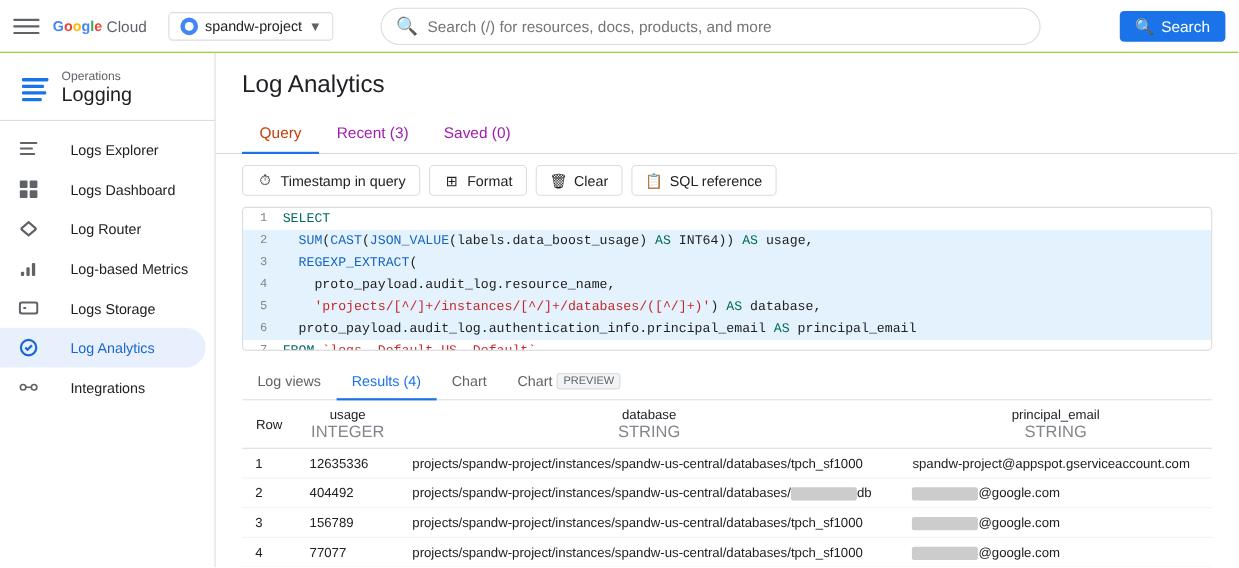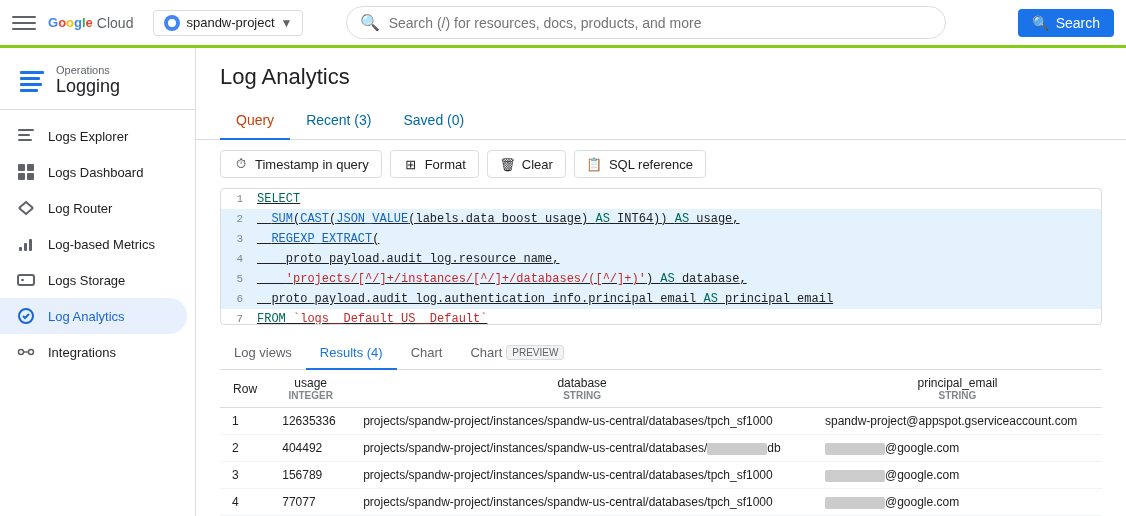--- a/index.html
+++ b/index.html
@@ -1,19 +1,19 @@
 <!DOCTYPE html>
 <html><head>
   <meta charset="utf-8">
   <style>
     * { box-sizing: border-box; margin: 0; padding: 0; }
     body { font-family: 'Google Sans', Arial, sans-serif; font-size: 13px; color: #202124; background: #fff; display: flex; flex-direction: column; height: 516px; overflow: hidden; }
 
     
-    .topbar { display: flex; align-items: center; height: 48px; padding: 0 12px; border-bottom: 3px solid #84cc16; gap: 12px; flex-shrink: 0; }
+    .topbar { display: flex; align-items: center; height: 48px; padding: 0 12px; border-bottom: 1px solid #84cc16; gap: 12px; flex-shrink: 0; }
     .topbar-menu-icon { width: 24px; height: 24px; cursor: pointer; display: flex; flex-direction: column; justify-content: center; gap: 4px; }
     .topbar-menu-icon span { display: block; height: 2px; background: #5f6368; border-radius: 1px; }
     .google-cloud-logo { display: flex; align-items: center; gap: 4px; text-decoration: none; }
     .google-cloud-logo .gc-text { font-size: 14px; font-weight: 500; color: #5f6368; }
     .google-cloud-logo .google-colors { font-weight: 700; }
     .google-colors .g { color: #4285f4; }
     .google-colors .o1 { color: #ea4335; }
     .google-colors .o2 { color: #fbbc04; }
     .google-colors .g2 { color: #4285f4; }
     .google-colors .l { color: #34a853; }
@@ -23,62 +23,62 @@
     .project-selector .project-icon::after { content: ''; width: 8px; height: 8px; background: #fff; border-radius: 50%; }
     .search-bar { flex: 1; display: flex; align-items: center; border: 1px solid #dadce0; border-radius: 24px; padding: 6px 14px; gap: 8px; max-width: 600px; margin: 0 auto; }
     .search-bar input { border: none; outline: none; width: 100%; font-size: 14px; color: #202124; background: transparent; }
     .search-button { display: flex; align-items: center; gap: 6px; background: #1a73e8; color: #fff; border: none; border-radius: 4px; padding: 6px 14px; cursor: pointer; font-size: 14px; margin-left: auto; }
 
     
     .main-layout { display: flex; flex: 1; overflow: hidden; }
 
     
     .sidebar { width: 196px; border-right: 1px solid #dadce0; display: flex; flex-direction: column; flex-shrink: 0; overflow-y: auto; padding: 8px 0; }
-    .sidebar-item { display: flex; align-items: center; gap: 12px; padding: 8px 16px; cursor: pointer; border-radius: 0 24px 24px 0; margin-right: 8px; color: #202124; font-size: 13px; }
+    .sidebar-item { display: flex; align-items: center; gap: 28px; padding: 8px 16px; cursor: pointer; border-radius: 0 24px 24px 0; margin-right: 8px; color: #202124; font-size: 13px; }
     .sidebar-item.active { background: #e8f0fe; color: #1967d2; font-weight: 500; }
     .sidebar-item .icon { width: 20px; height: 20px; display: flex; align-items: center; justify-content: center; flex-shrink: 0; }
     .sidebar-brand { display: flex; align-items: center; gap: 8px; padding: 8px 16px 12px; border-bottom: 1px solid #dadce0; margin-bottom: 8px; }
     .sidebar-brand .brand-icon { width: 32px; height: 32px; display: flex; align-items: center; justify-content: center; }
 
     
     .content-area { flex: 1; overflow-y: auto; padding: 0; display: flex; flex-direction: column; }
     .content-header { padding: 16px 24px 0; }
     .page-title { font-size: 22px; font-weight: 400; color: #202124; margin-bottom: 12px; }
 
     
     .tabs { display: flex; align-items: center; gap: 0; border-bottom: 1px solid #dadce0; padding: 0 24px; }
-    .tab { padding: 10px 16px; cursor: pointer; font-size: 14px; color: #0369a1; border-bottom: 2px solid transparent; margin-bottom: -1px; }
+    .tab { padding: 10px 16px; cursor: pointer; font-size: 14px; color: #a21caf; border-bottom: 2px solid transparent; margin-bottom: -1px; }
     .tab.active { color: #c2410c; border-bottom-color: #1a73e8; font-weight: 500; }
 
     
     .query-toolbar { display: flex; align-items: center; gap: 8px; padding: 10px 24px; }
     .toolbar-btn { display: flex; align-items: center; gap: 6px; padding: 5px 12px; border: 1px solid #dadce0; border-radius: 4px; cursor: pointer; font-size: 13px; color: #202124; background: #fff; }
     .toolbar-btn .btn-icon { width: 16px; height: 16px; display: flex; align-items: center; justify-content: center; font-size: 13px; }
 
     
     .code-editor { margin: 0 24px; border: 1px solid #dadce0; border-radius: 4px; overflow: hidden; font-family: 'Courier New', monospace; font-size: 12px; }
     .code-line { display: flex; align-items: flex-start; min-height: 18px; }
     .line-num { width: 28px; text-align: right; padding: 1px 6px; color: #80868b; flex-shrink: 0; user-select: none; font-size: 11px; line-height: 18px; }
-    .line-content { padding: 1px 8px; flex: 1; line-height: 18px; white-space: pre; text-decoration: underline; }
+    .line-content { padding: 1px 8px; flex: 1; line-height: 18px; white-space: pre; }
     .kw { color: #00695c; font-weight: 500; }
     .fn { color: #1565c0; }
     .str { color: #c62828; }
     .sel-bg { background: #e3f2fd; }
 
     
     .results-section { padding: 12px 24px 0; flex: 1; }
     .results-tabs { display: flex; align-items: center; gap: 0; border-bottom: 1px solid #dadce0; margin-bottom: 0; }
     .result-tab { padding: 8px 14px; cursor: pointer; font-size: 13px; color: #5f6368; border-bottom: 2px solid transparent; margin-bottom: -1px; }
     .result-tab.active { color: #1a73e8; border-bottom-color: #1a73e8; }
     .preview-badge { font-size: 10px; background: #f1f3f4; border: 1px solid #dadce0; border-radius: 3px; padding: 1px 5px; color: #5f6368; margin-left: 4px; }
 
     
     .data-table { width: 100%; border-collapse: collapse; font-size: 12px; }
     .data-table th { text-align: center; padding: 6px 12px; border-bottom: 1px solid #dadce0; color: #202124; font-weight: 500; background: #fff; }
-    .data-table th .col-type { display: block; font-size: 10px; color: #80868b; font-weight: 700; }
+    .data-table th .col-type { display: block; font-size: 15px; color: #80868b; font-weight: 400; }
     .data-table td { padding: 6px 12px; border-bottom: 1px solid #f1f3f4; color: #202124; }
     .blur-text { background: #ccc; color: transparent; border-radius: 2px; display: inline-block; min-width: 60px; height: 12px; vertical-align: middle; }
     .scrollbar-area { overflow-x: auto; }
   </style>
 </head>
 <body>
 
 <div class="topbar">
   <div class="topbar-menu-icon">
     <span></span>

